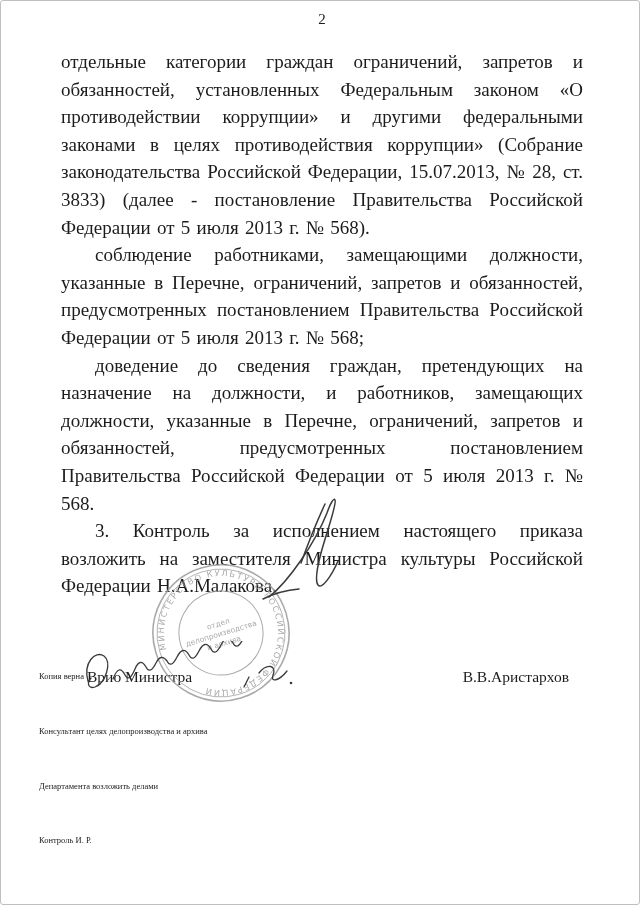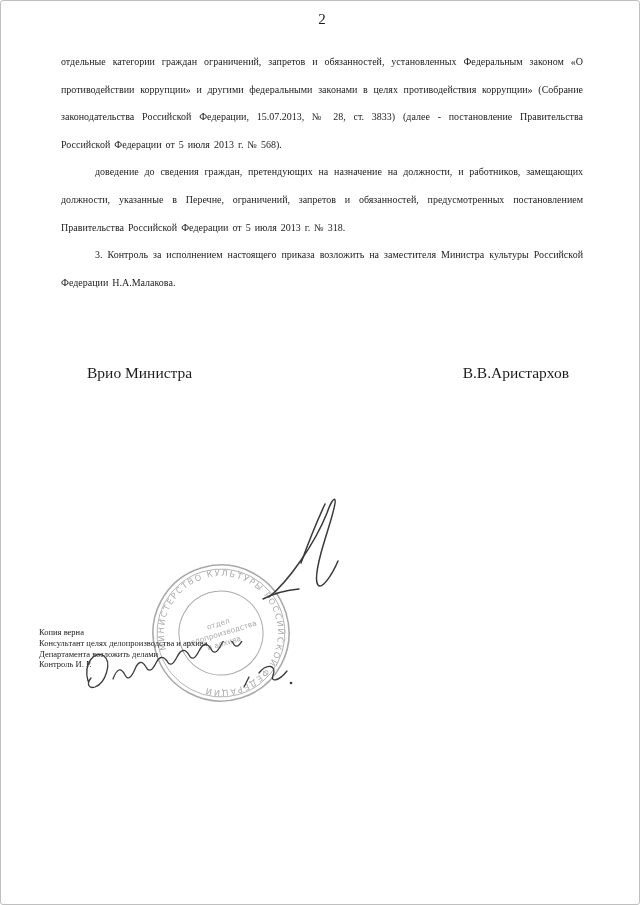--- a/index.html
+++ b/index.html
@@ -18,21 +18,21 @@
     position:absolute;
     left:60px; right:56px; top:10px;
   }
   .page-number {
     text-align:center;
     font-size:15px;
     margin-bottom:20px;
   }
   p.para {
     margin:0;
-    font-size:10px;
+    font-size:19px;
     line-height:27.6px;
     text-align:justify;
     word-spacing:1.5px;
   }
   p.indent { text-indent:34px; }
   .sig-row {
     display:flex;
     justify-content:space-between;
     margin-top:68px;
     padding:0 14px 0 26px;
@@ -52,37 +52,38 @@
     z-index:2;
   }
   .cert-block {
     position:absolute;
     left:38px; top:626px;
     z-index:3;
     font-size:8.5px;
     line-height:10.8px;
     color:#222;
   }
-  .cert-block div { white-space:nowrap; }
+  .cert-block div { white-space:nowrap;margin-top:44px; }
   .handwriting {
     position:absolute;
     left:80px; top:640px;
     z-index:4;
   }
   svg text { font-family:"DejaVu Sans", sans-serif; }
 </style>
 </head>
 <body>
 
 <div class="page">
 
   <div class="content">
     <div class="page-number">2</div>
     <p class="para">отдельные категории граждан ограничений, запретов и обязанностей, установленных Федеральным законом «О противодействии коррупции» и другими федеральными законами в целях противодействия коррупции» (Собрание законодательства Российской Федерации, 15.07.2013, № 28, ст. 3833) (далее - постановление Правительства Российской Федерации от 5 июля 2013 г. № 568).</p>
-    <p class="para indent">доведение до сведения граждан, претендующих на назначение на должности, и работников, замещающих должности, указанные в Перечне, ограничений, запретов и обязанностей, предусмотренных постановлением Правительства Российской Федерации от 5 июля 2013 г. № 318.</p>
+    <p class="para indent">соблюдение работниками, замещающими должности, указанные в Перечне, ограничений, запретов и обязанностей, предусмотренных постановлением Правительства Российской Федерации от 5 июля 2013 г. № 568;</p>
+    <p class="para indent">доведение до сведения граждан, претендующих на назначение на должности, и работников, замещающих должности, указанные в Перечне, ограничений, запретов и обязанностей, предусмотренных постановлением Правительства Российской Федерации от 5 июля 2013 г. № 568.</p>
     <p class="para indent">3. Контроль за исполнением настоящего приказа возложить на заместителя Министра культуры Российской Федерации Н.А.Малакова.</p>
 
     <div class="sig-row">
       <span>Врио Министра</span>
       <span>В.В.Аристархов</span>
     </div>
   </div>
 
   <svg class="sig-flourish" width="115" height="115" viewBox="0 0 115 115">
     <g fill="none" stroke="#3a3a3a" stroke-width="1.5" stroke-linecap="round">

